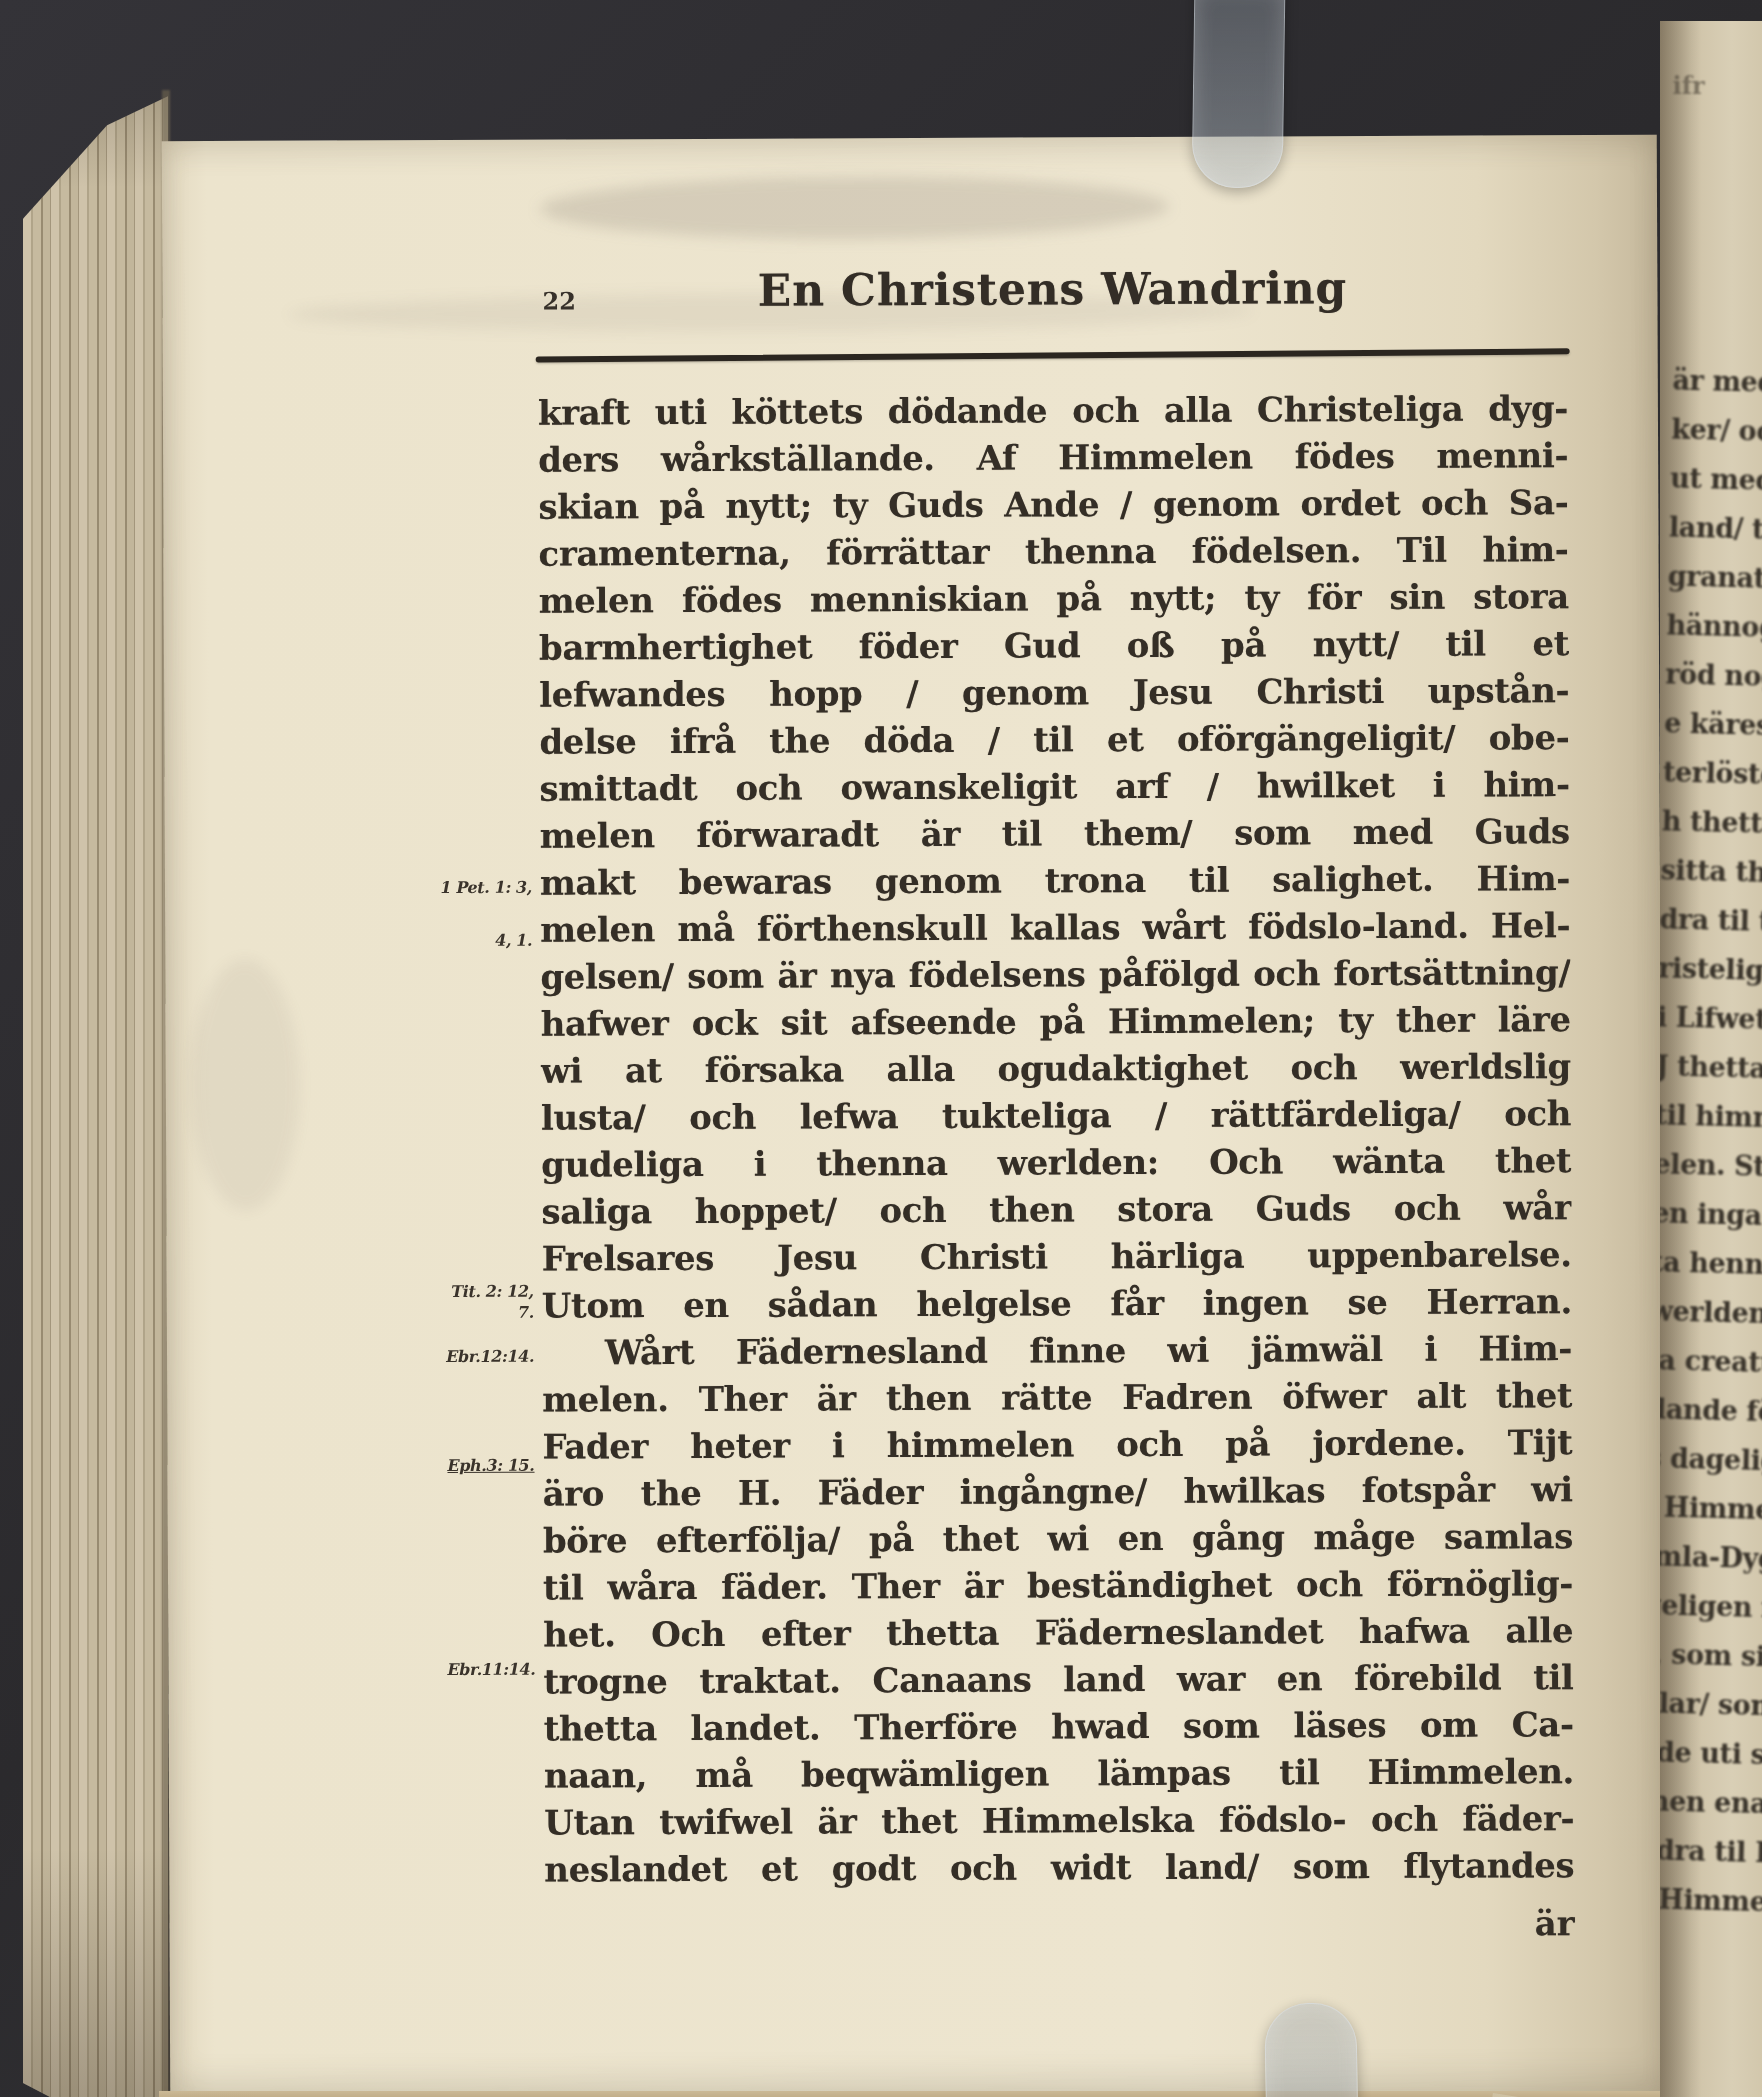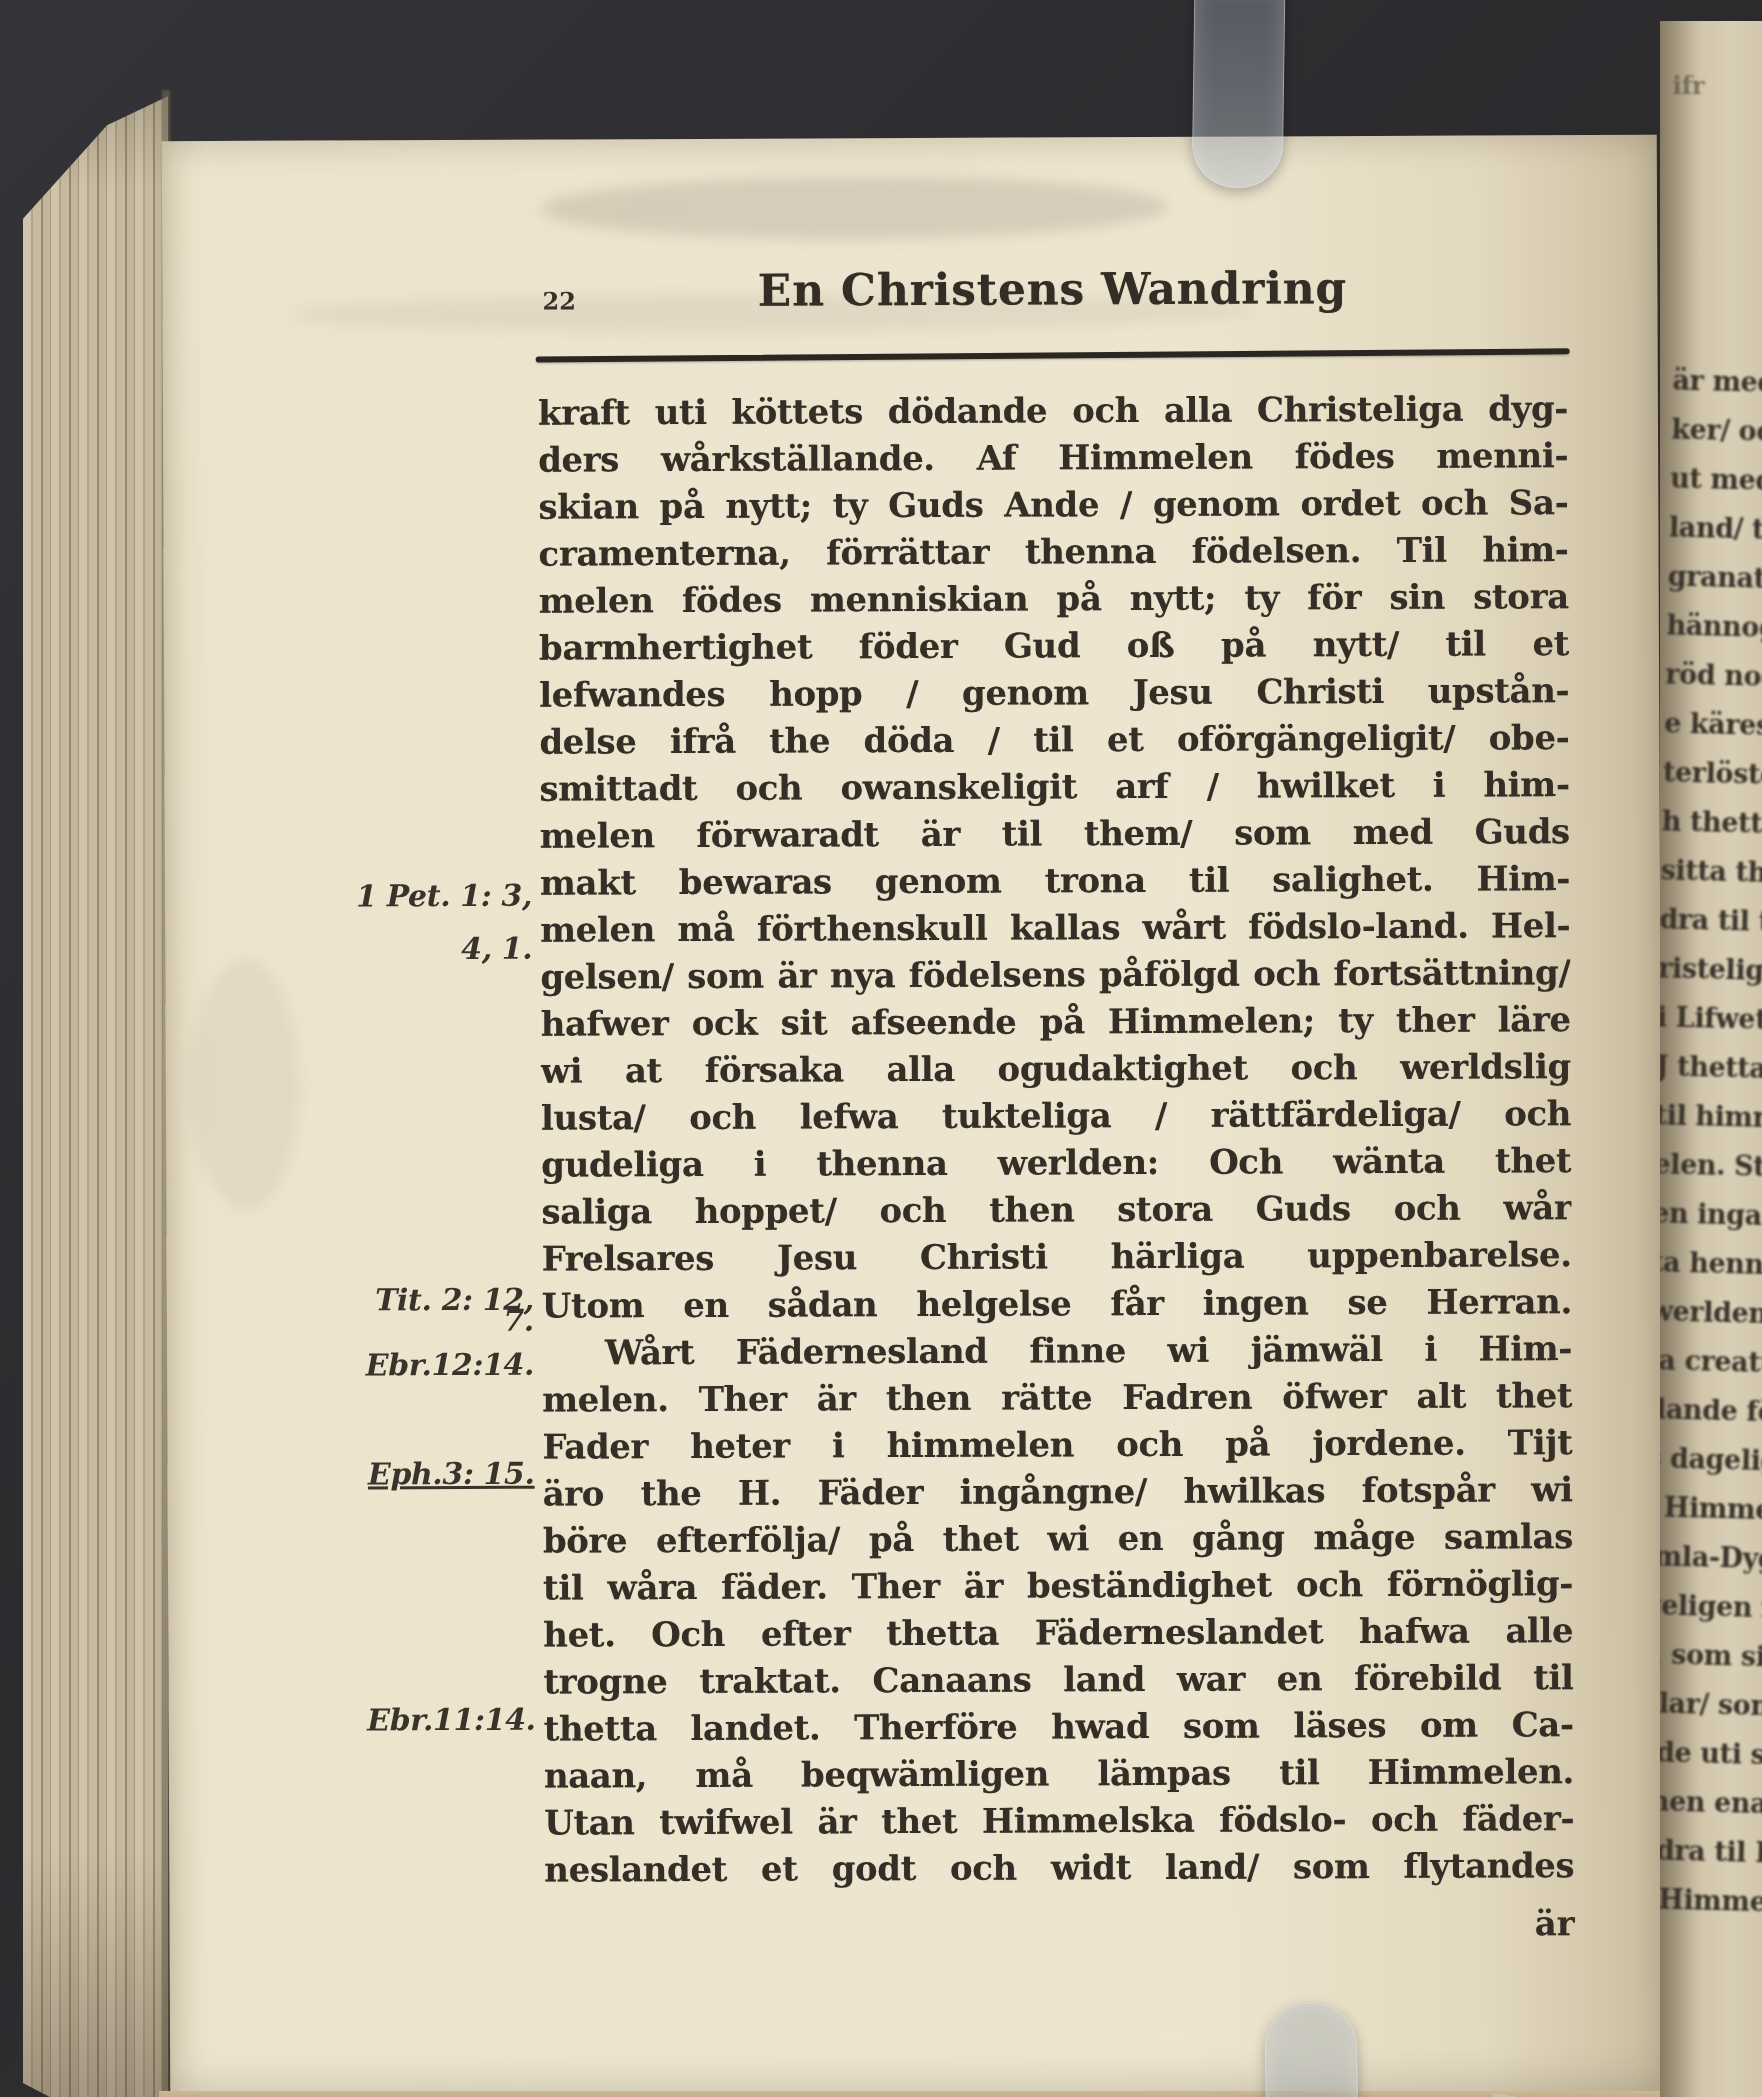--- a/index.html
+++ b/index.html
@@ -30,23 +30,23 @@
   #header-rule{position:absolute;left:373px;top:215px;width:1034px;height:6.3px;background:#2b2620;
     border-radius:3.4px;transform:rotate(-0.2deg);box-shadow:0 1.3px 2.1px rgba(43,38,32,.25);}
   
   #body-text{position:absolute;left:375px;top:250px;width:1030px;}
   .bline{height:47px;line-height:47px;font-size:34px;font-weight:700;letter-spacing:-0.4px;
     color:#342e26;text-shadow:0 0 0.8px rgba(52,46,38,.4);
     text-align:justify;text-align-last:justify;overflow:hidden;white-space:nowrap;}
   .bline.indent{text-indent:63px;}
   
   .mn{position:absolute;left:180px;width:187px;text-align:right;font-style:italic;
-    font-size:30px;font-weight:600;color:#3a332b;letter-spacing:-0.4px;}
+    font-size:16px;font-weight:600;color:#3a332b;letter-spacing:-0.4px;}
   #mn-0{top:738px;} #mn-1{top:791px;} #mn-2{top:1142px;} #mn-3{top:1163px;}
-  #mn-4{top:1207px;} #mn-5{top:1316px;text-decoration:underline;} #mn-6{top:1562px;}
+  #mn-4{top:1207px;} #mn-5{top:1316px;text-decoration:underline;} #mn-6{top:1520px;}
   
   #catchword{position:absolute;left:375px;top:1768px;width:1030px;text-align:right;
     font-size:34px;font-weight:700;color:#342e26;text-shadow:0 0 0.8px rgba(52,46,38,.4);}
   
   #bottom-edge{position:absolute;left:159px;top:2091px;width:1501px;height:55px;
     background:linear-gradient(180deg,#cbb996 0%,#a8916c 40%,#70603f 75%,#4c4230 100%);
     filter:blur(0.4px);}
   #corner-edge{position:absolute;left:1493px;top:2093px;width:399px;height:180px;
     transform:rotate(9deg);transform-origin:0 0;
     background:linear-gradient(180deg,#cfc2a4 0%,#b3a27f 55%,#8a7857 100%);}

